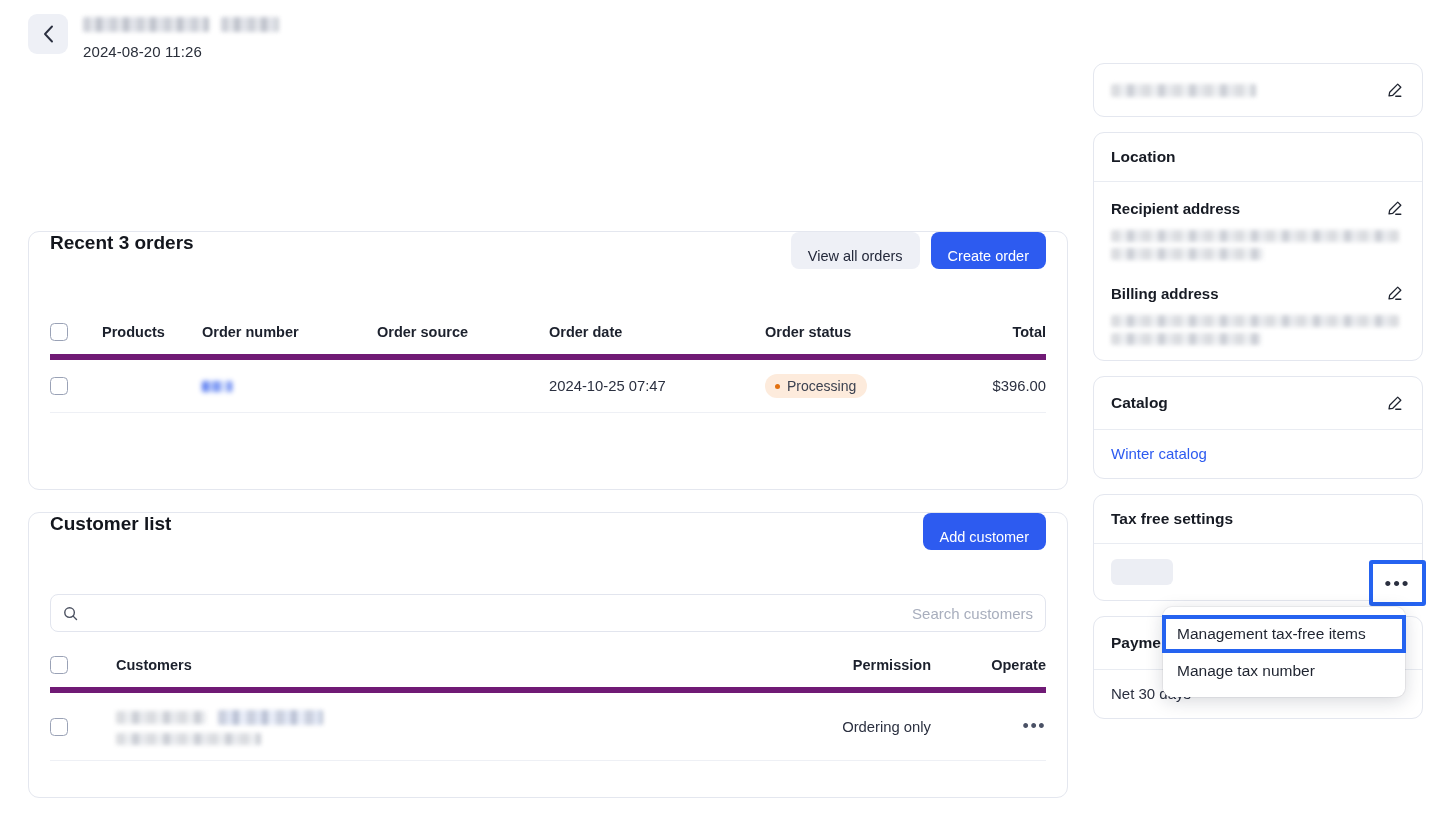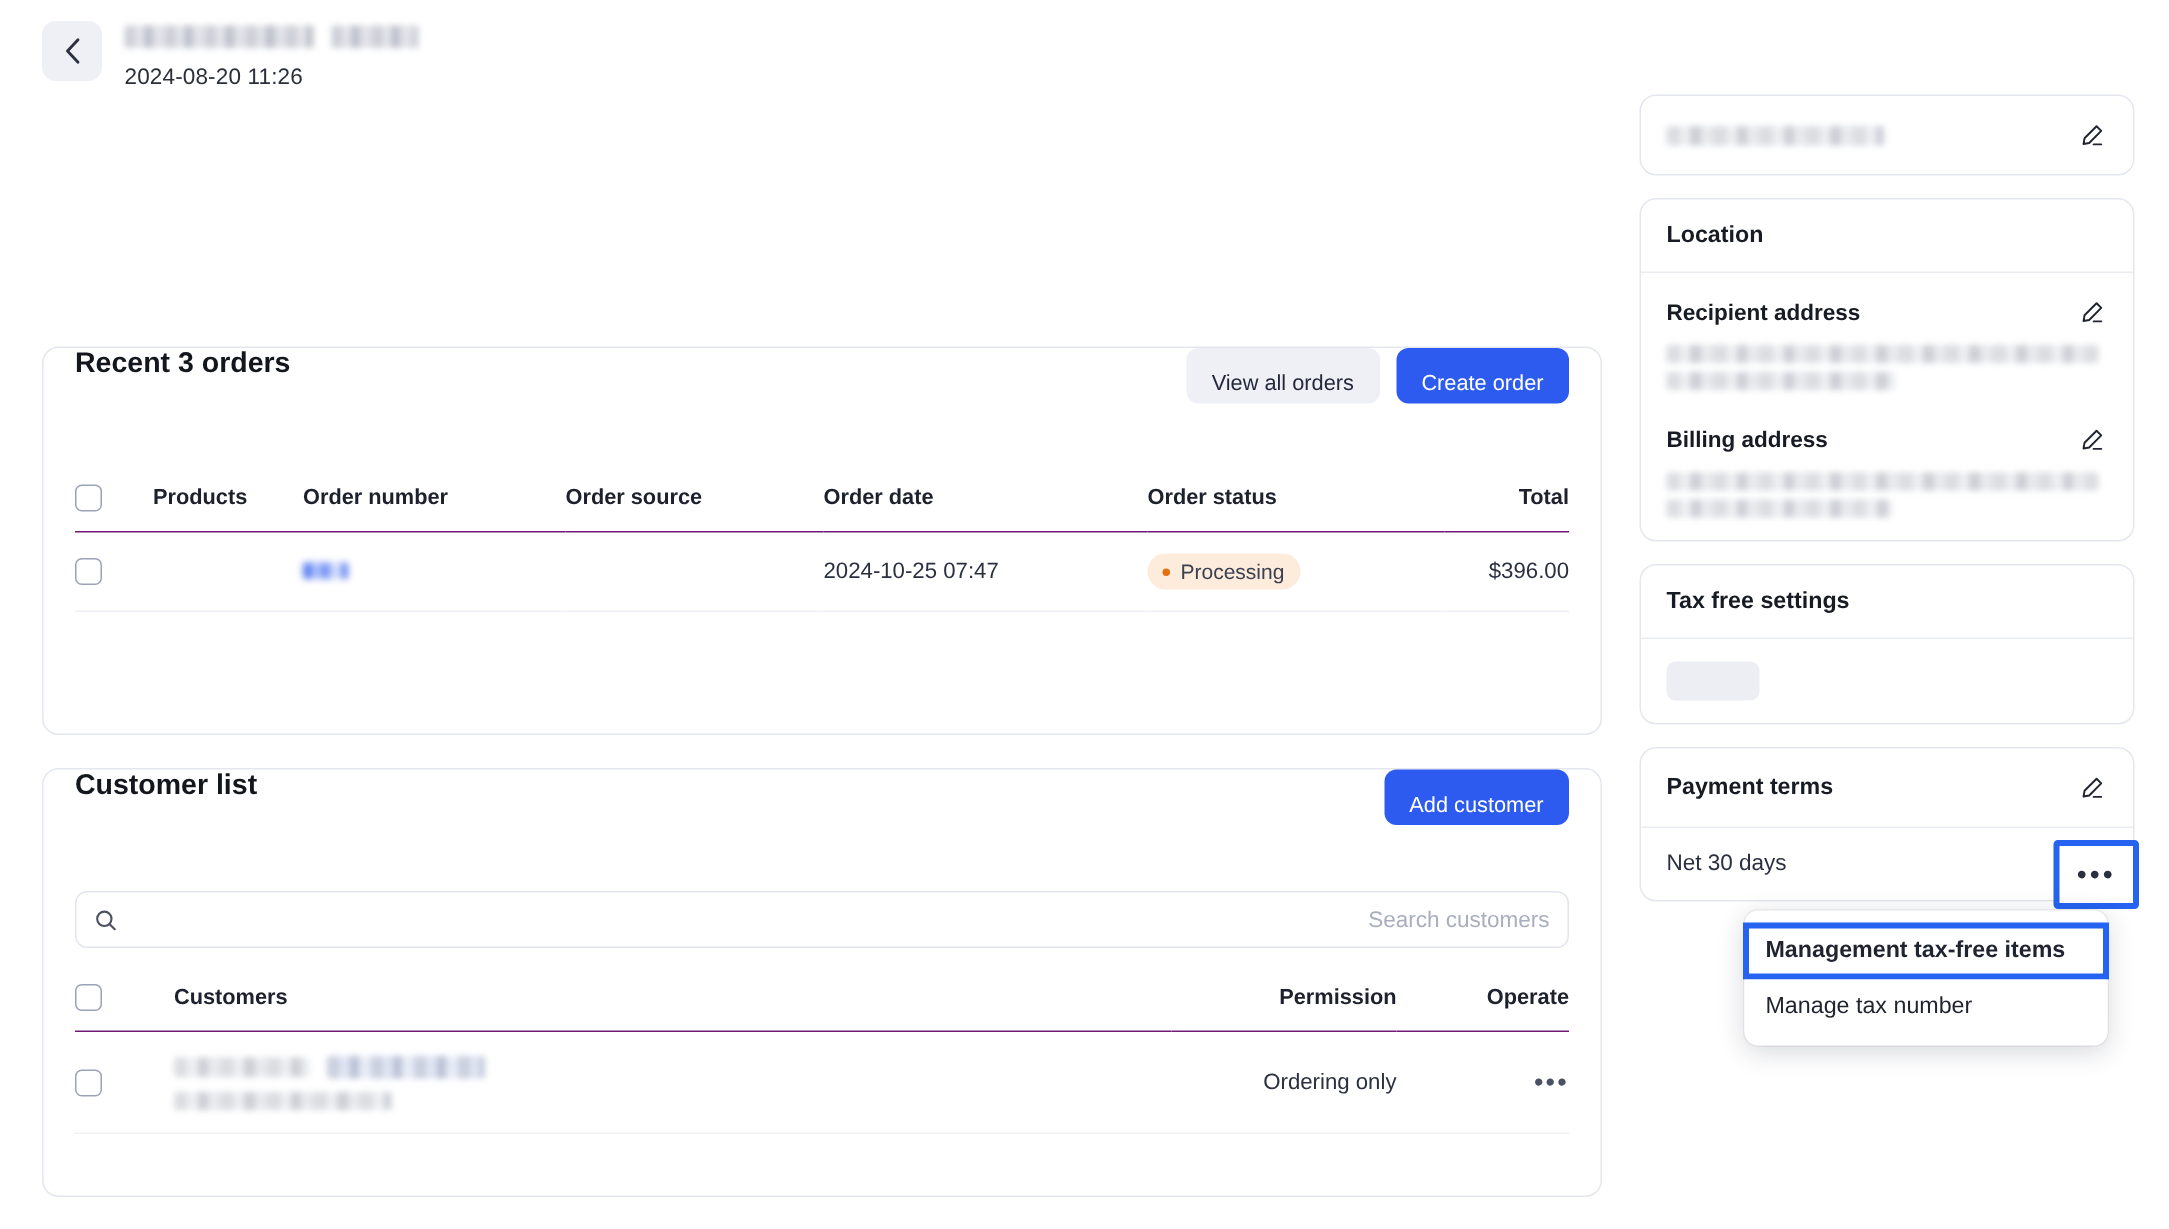--- a/index.html
+++ b/index.html
@@ -108,21 +108,21 @@
     height: 37px; padding: 16px 17px; border-radius: 8px; border: none;
     font-size: 14.5px; font-family: inherit; cursor: pointer; font-weight: 400;
   }
   .btn-secondary { background: #eef0f6; color: #23283a; }
   .btn-primary { background: #2d5bf0; color: #ffffff; }
 
   table { width: 100%; border-collapse: collapse; }
   thead th {
     font-size: 14.5px; font-weight: 700; color: #1c212d;
     text-align: left; padding: 10px 0 13px 0;
-    border-bottom: 1px solid #701a75;
+    border-bottom: 6px solid #701a75;
   }
   .orders-card tbody td { padding: 14px 0; border-bottom: 1px solid #eef0f5; }
   .col-check { width: 52px; }
   .chk {
     width: 18px; height: 18px; border: 1.6px solid #9aa2b6;
     border-radius: 4.5px; background: #fff; display: block; cursor: pointer;
   }
   .thumb {
     width: 68px; height: 68px; border-radius: 5px; overflow: hidden;
     background: #f2f2f0; position: relative;
@@ -212,21 +212,21 @@
     position: absolute; left: 1163px; top: 607px; width: 242px;
     background: #ffffff; border-radius: 9px;
     box-shadow: 0 4px 18px rgba(20,26,45,.17), 0 0 0 1px rgba(20,26,45,.05);
     padding: 8px 0; z-index: 40;
   }
   .dd-item {
     padding: 9px 14px; font-size: 15.5px; color: #1f2430; cursor: pointer;
     background: #fff;
   }
   .dd-item.hl {
-    border: 4px solid #2563f0; margin: 0 -1px; padding: 6px 11px; font-weight: bold;
+    border: 4px solid #2563f0; margin: 0 -1px; padding: 6px 11px;
   }
 </style>
 </head>
 <body>
 
 <div class="page">
 
   <div class="header">
     <button class="back-btn">
       <svg width="11" height="18" viewBox="0 0 11 18" fill="none">
@@ -378,20 +378,34 @@
             </svg>
           </button>
         </div>
         <div class="addr-lines">
           <span class="blur light" style="width:288px;height:12px;"></span>
           <span class="blur light" style="width:150px;height:12px;"></span>
         </div>
       </div>
     </div>
 
+    <div class="card">
+      <div class="rail-row">
+        <span class="rail-title">Catalog</span>
+        <button class="icon-btn">
+          <svg width="17" height="17" viewBox="0 0 18 18" fill="none">
+            <path d="M12.4 2.3l3.3 3.3-8.5 8.5-4 .7.7-4 8.5-8.5z" stroke="#1f2430" stroke-width="1.35" stroke-linejoin="round"></path>
+            <path d="M10.3 15.1h5.4" stroke="#1f2430" stroke-width="1.35" stroke-linecap="round"></path>
+          </svg>
+        </button>
+      </div>
+      <div class="rail-body">
+        <span class="link">Winter catalog</span>
+      </div>
+    </div>
 
     <div class="card">
       <div class="rail-row">
         <span class="rail-title">Tax free settings</span>
       </div>
       <div class="rail-body">
         <div class="pill"></div>
       </div>
     </div>
 

